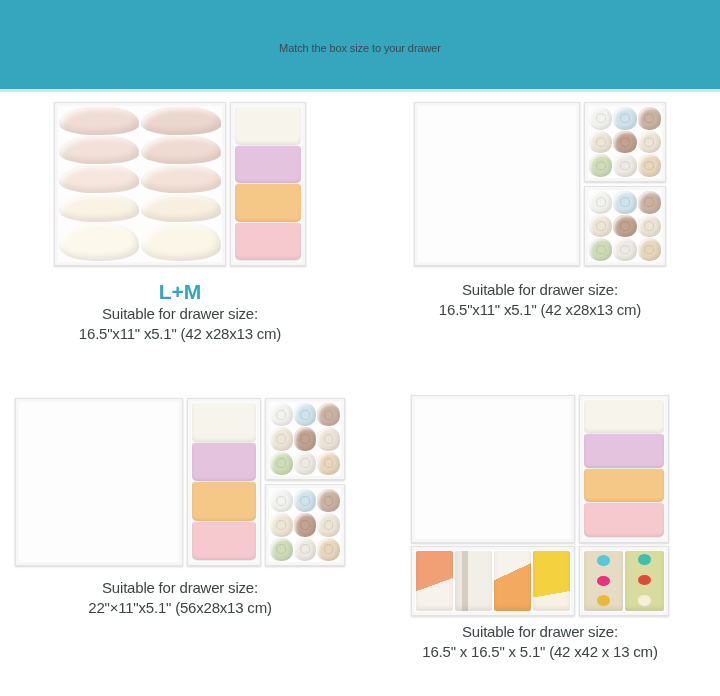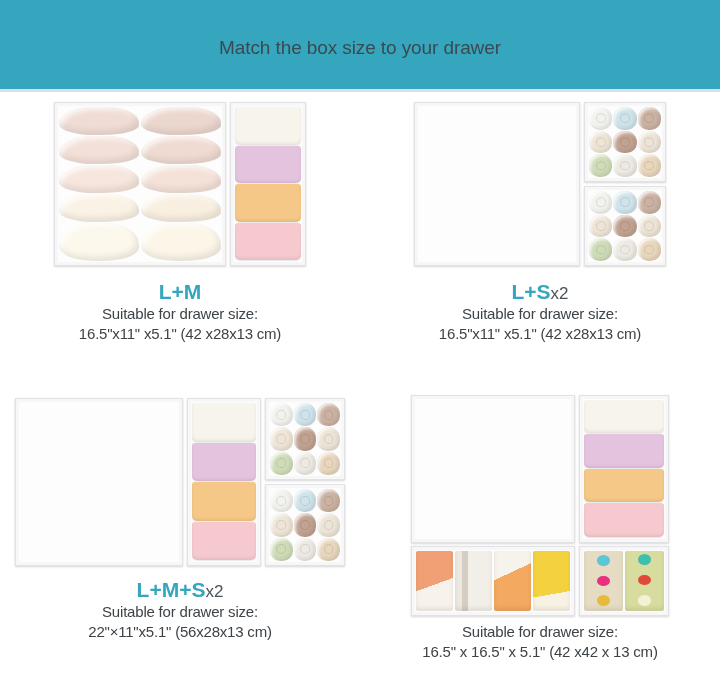--- a/index.html
+++ b/index.html
@@ -24,21 +24,21 @@
   }
   .header-title {
     color: #ffffff;
     font-size: 31px;
     font-weight: bold;
     letter-spacing: -0.3px;
     line-height: 1.1;
   }
   .header-sub {
     color: #3c4a4f;
-    font-size: 19px;
+    font-size: 11px;
     margin-top: 6px;
     letter-spacing: -0.1px;
   }
 
   
   .grid {
     display: grid;
     grid-template-columns: 1fr 1fr;
     grid-template-rows: 1fr 1fr;
     height: 604px;
@@ -240,23 +240,20 @@
             <div class="roll" style="background:#c2a291;"></div>
             <div class="roll" style="background:#ece4d6;"></div>
             <div class="roll" style="background:#cfdcb8;"></div>
             <div class="roll" style="background:#eceae2;"></div>
             <div class="roll" style="background:#e8d6bd;"></div>
           </div>
         </div>
       </div>
     </div>
     <div class="caption" style="margin-top:8px;">
-      <div class="combo">
-        <span>L+S</span><span class="mult">x2</span>
-      </div>
       <div class="cap-line">Suitable for drawer size:</div>
       <div class="cap-line">16.5"x11" x5.1" (42 x28x13 cm)</div>
     </div>
   </div>
 
   <div class="panel" style="padding-top:4px;">
     <div class="photo" style="height:172px;">
       <div class="box" style="width:168px;height:168px;">
         <div class="col">
           <div class="fold" style="background:#f5e6a8;"></div>
@@ -304,23 +301,20 @@
             <div class="roll" style="background:#c2a291;"></div>
             <div class="roll" style="background:#ece4d6;"></div>
             <div class="roll" style="background:#cfdcb8;"></div>
             <div class="roll" style="background:#eceae2;"></div>
             <div class="roll" style="background:#e8d6bd;"></div>
           </div>
         </div>
       </div>
     </div>
     <div class="caption" style="margin-top:8px;">
-      <div class="combo">
-        <span>L+M+S</span><span class="mult">x2</span>
-      </div>
       <div class="cap-line">Suitable for drawer size:</div>
       <div class="cap-line">22"×11"x5.1" (56x28x13 cm)</div>
     </div>
   </div>
 
   <div class="panel" style="padding-top:0px;">
     <div class="photo" style="height:222px;flex-direction:column;gap:3px;">
 
       <div style="display:flex;gap:4px;">
         <div class="box" style="width:164px;height:148px;">

